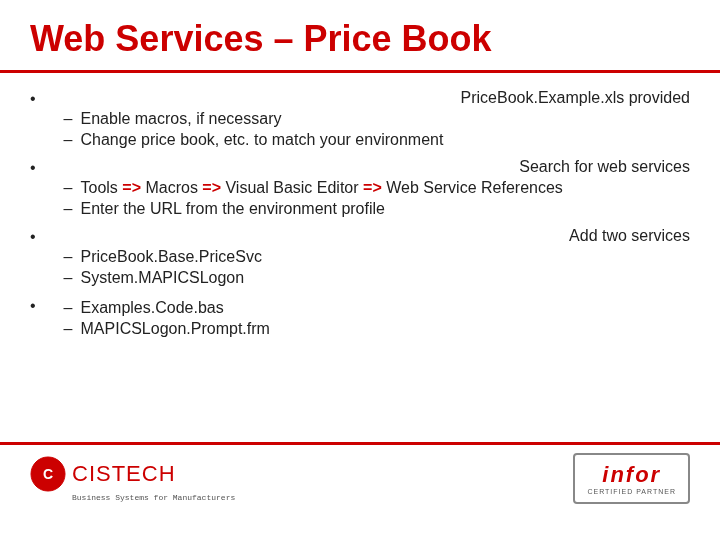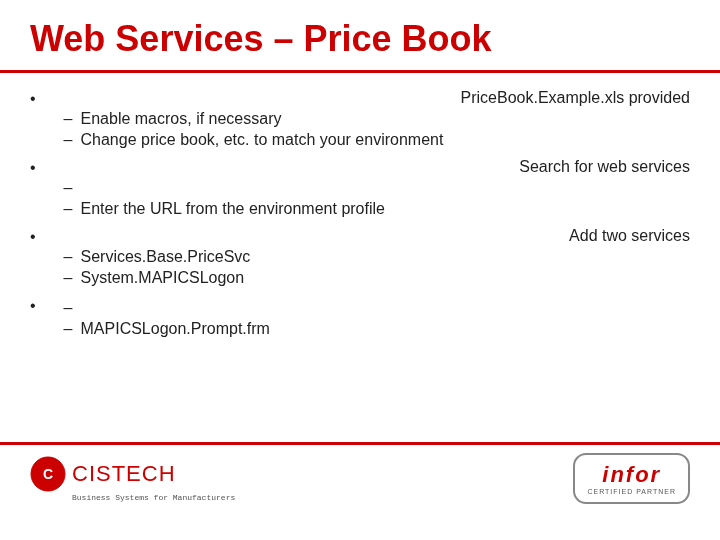--- a/index.html
+++ b/index.html
@@ -133,21 +133,21 @@
       font-size: 8px;
       color: #555555;
       margin-top: 1px;
       margin-left: 42px;
       font-family: Liberation Mono, monospace;
     }
 
     
     .infor-logo {
       border: 2px solid #888888;
-      border-radius: 13px;
+      border-radius: 4px;
       padding: 7px 12px;
       display: flex;
       flex-direction: column;
       align-items: center;
       min-width: 100px;
     }
 
     .infor-name {
       font-size: 22px;
       font-weight: bold;
@@ -197,52 +197,56 @@
         </div>
       </li>
 
       <li class="bullet-item">
         <span class="bullet-dot">•</span>
         <div class="bullet-content">
           <span>Search for web services</span>
           <ul class="sub-list">
             <li class="sub-item">
               <span class="sub-dash">–</span>
+              <span>
+                Tools <span class="arrow">=&gt;</span> Macros <span class="arrow">=&gt;</span> Visual Basic Editor <span class="arrow">=&gt;</span> Web Service References
+              </span>
             </li>
             <li class="sub-item">
               <span class="sub-dash">–</span>
               <span>Enter the URL from the environment profile</span>
             </li>
           </ul>
         </div>
       </li>
 
       <li class="bullet-item">
         <span class="bullet-dot">•</span>
         <div class="bullet-content">
           <span>Add two services</span>
           <ul class="sub-list">
             <li class="sub-item">
               <span class="sub-dash">–</span>
-              <span>Services.Base.PriceSvc</span>
+              <span>PriceBook.Base.PriceSvc</span>
             </li>
             <li class="sub-item">
               <span class="sub-dash">–</span>
               <span>System.MAPICSLogon</span>
             </li>
           </ul>
         </div>
       </li>
 
       <li class="bullet-item">
         <span class="bullet-dot">•</span>
         <div class="bullet-content">
           <ul class="sub-list">
             <li class="sub-item">
               <span class="sub-dash">–</span>
+              <span>Examples.Code.bas</span>
             </li>
             <li class="sub-item">
               <span class="sub-dash">–</span>
               <span>MAPICSLogon.Prompt.frm</span>
             </li>
           </ul>
         </div>
       </li>
 
     </ul>

